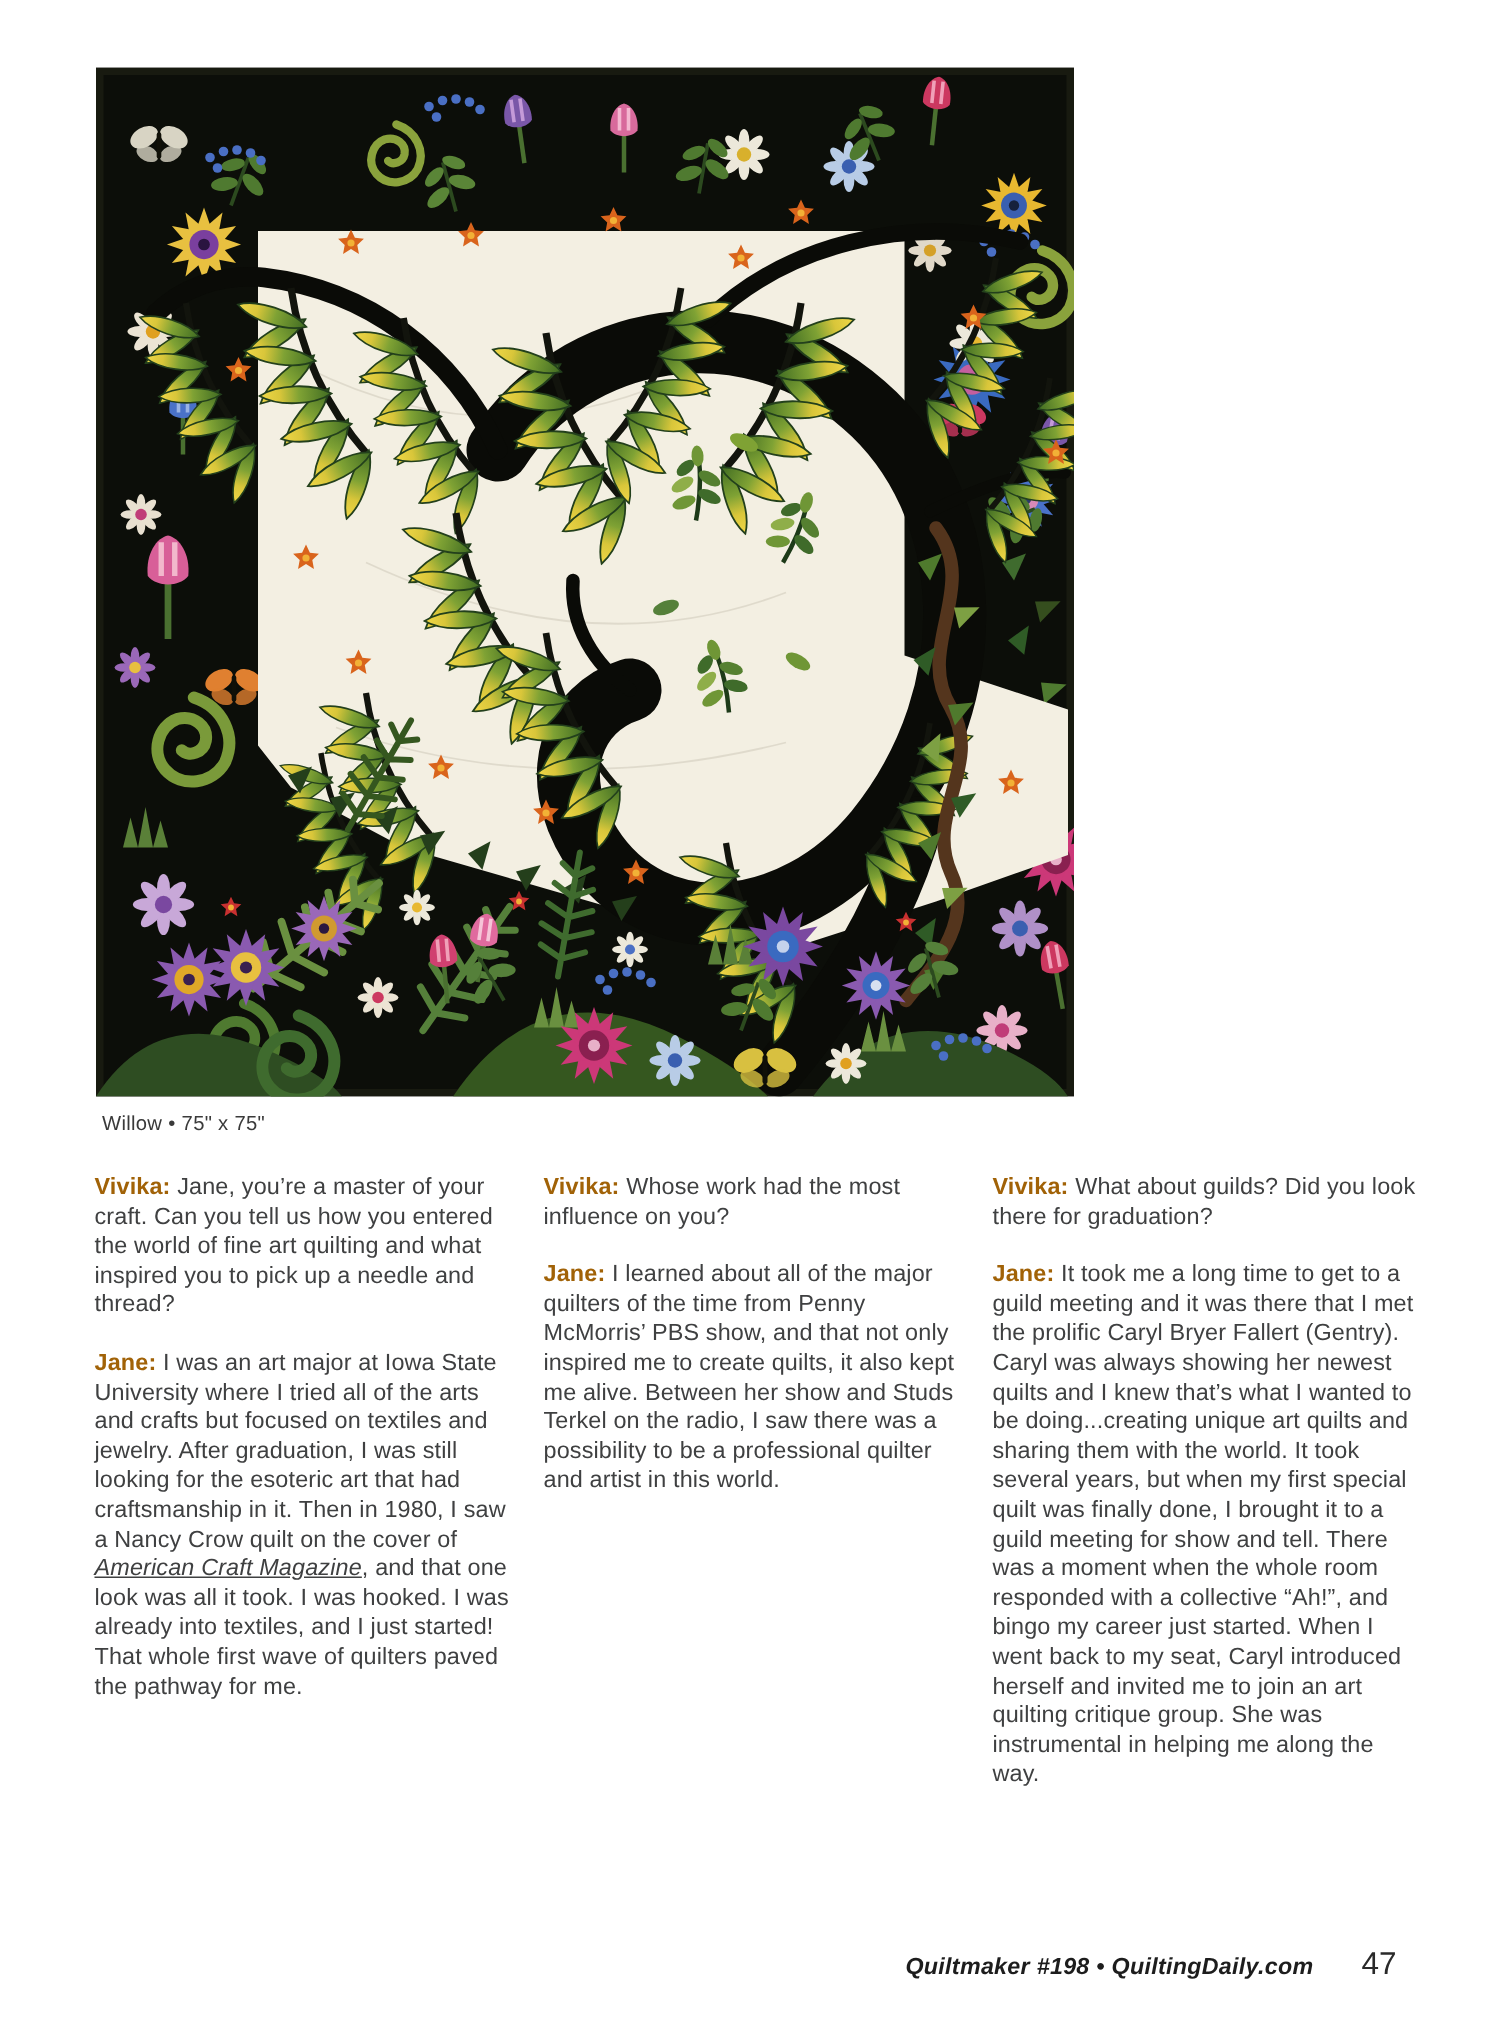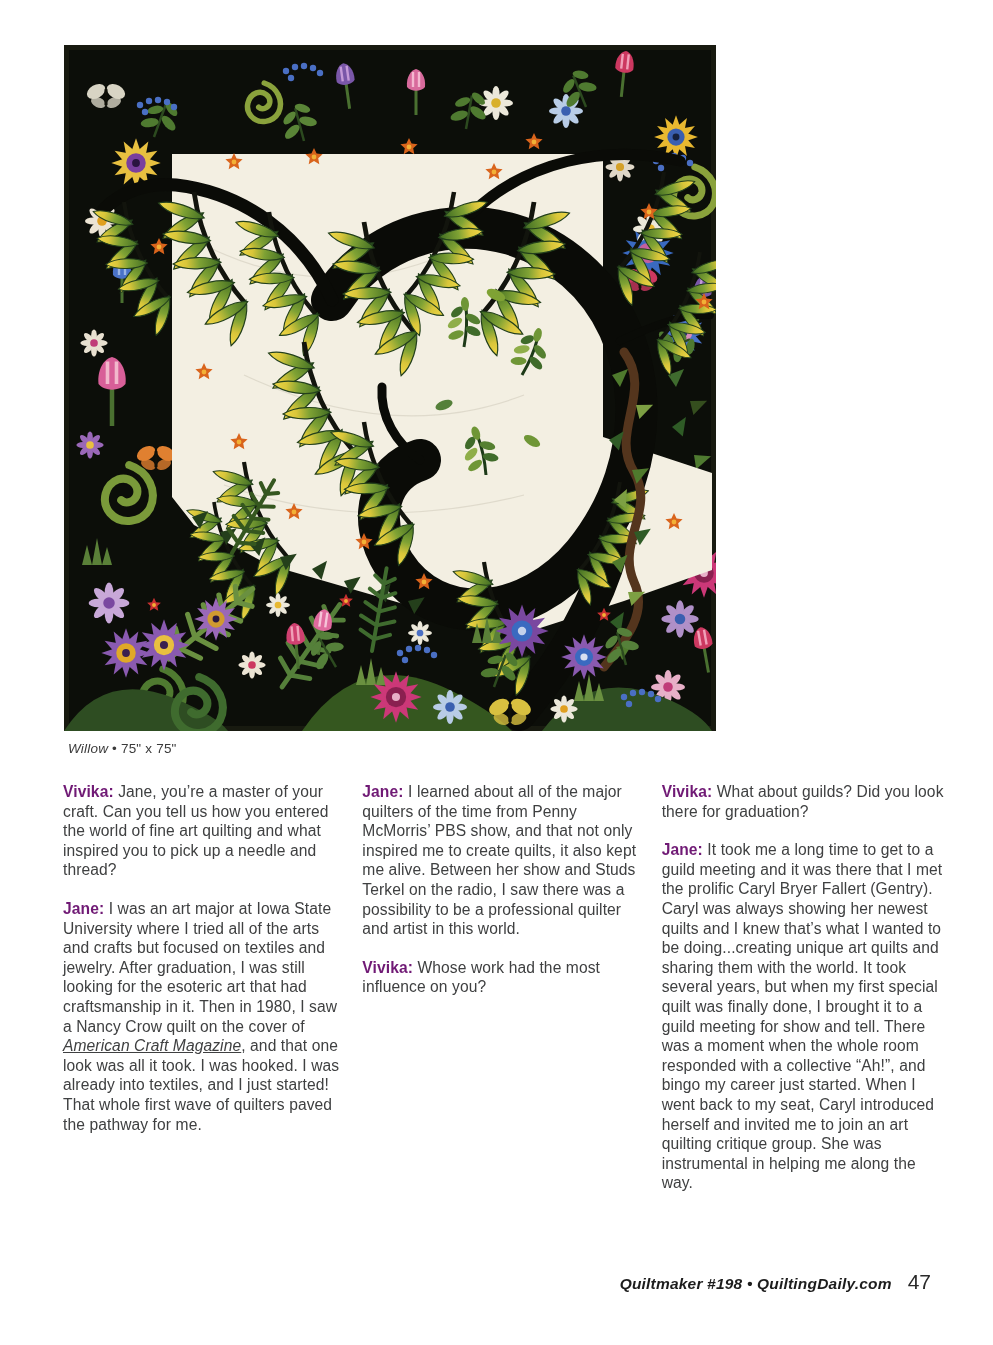--- a/index.html
+++ b/index.html
@@ -1,27 +1,27 @@
 <!DOCTYPE html>
 <html><head>
 <meta charset="utf-8">
 <style>
   html,body{margin:0;padding:0;background:#ffffff;}
   body{width:993px;height:1345px;position:relative;font-family:"Liberation Sans",sans-serif;overflow:hidden;}
   .quilt{position:absolute;left:64px;top:45px;width:652px;height:686px;}
   .quilt svg{display:block;width:100%;height:100%;}
   .caption{position:absolute;left:68px;top:741px;font-size:13.5px;color:#3a3a3a;letter-spacing:.2px;}
-  .caption .cap-title{font-style:italic;}
+  .caption .cap-title{}
   .cols{position:absolute;left:63px;top:782px;width:883px;display:grid;grid-template-columns:repeat(3,1fr);column-gap:15px;}
   .para{margin:0 0 19px 0;font-size:15.6px;line-height:19.6px;color:#3f4041;letter-spacing:.1px;}
-  .speaker{color:#701a75;font-weight:bold;text-align:center;}
+  .speaker{color:#a16207;font-weight:bold;text-align:center;}
   .para em{font-style:italic;text-decoration:underline;}
-  .page-footer{position:absolute;right:62px;top:1270px;display:flex;align-items:baseline;gap:16px;}
+  .page-footer{position:absolute;right:62px;top:1298px;display:flex;align-items:baseline;gap:16px;}
   .credit{font-style:italic;font-weight:bold;font-size:15.5px;color:#1d1d1d;letter-spacing:.2px;}
-  .pagenum{font-size:21px;color:#2a2a2a;}
+  .pagenum{font-size:21px;color:#2a2a2a;margin-left:16px;}
 </style>
 </head>
 <body>
 
 <div class="quilt">
 <svg viewBox="0 0 652 686" xmlns="http://www.w3.org/2000/svg">
   <defs>
     <linearGradient id="lg" x1="0" y1="0" x2="0" y2="1">
       <stop offset="0" stop-color="#3f6b22"></stop>
           <stop offset="0.45" stop-color="#7fa234"></stop>
@@ -307,22 +307,22 @@
   <span> <span>•</span> </span>
   <span>75" x 75"</span>
 </div>
 
 <div class="cols">
   <div class="col">
       <p class="para"><span class="speaker">Vivika:</span> <span>Jane, you’re a master of your craft. Can you tell us how you entered the world of fine art quilting and what inspired you to pick up a needle and thread?</span></p>
       <p class="para"><span class="speaker">Jane:</span> <span>I was an art major at Iowa State University where I tried all of the arts and crafts but focused on textiles and jewelry. After graduation, I was still looking for the esoteric art that had craftsmanship in it. Then in 1980, I saw a Nancy Crow quilt on the cover of </span><em>American Craft Magazine</em><span>, and that one look was all it took. I was hooked. I was already into textiles, and I just started! That whole first wave of quilters paved the pathway for me.</span></p>
     </div>
   <div class="col">
+      <p class="para"><span class="speaker">Vivika:</span> <span>Whose work had the most influence on you?</span></p>
       <p class="para"><span class="speaker">Jane:</span> <span>I learned about all of the major quilters of the time from Penny McMorris’ PBS show, and that not only inspired me to create quilts, it also kept me alive. Between her show and Studs Terkel on the radio, I saw there was a possibility to be a professional quilter and artist in this world.</span></p>
-      <p class="para"><span class="speaker">Vivika:</span> <span>Whose work had the most influence on you?</span></p>
     </div>
   <div class="col">
       <p class="para"><span class="speaker">Vivika:</span> <span>What about guilds? Did you look there for graduation?</span></p>
       <p class="para"><span class="speaker">Jane:</span> <span>It took me a long time to get to a guild meeting and it was there that I met the prolific Caryl Bryer Fallert (Gentry). Caryl was always showing her newest quilts and I knew that’s what I wanted to be doing...creating unique art quilts and sharing them with the world. It took several years, but when my first special quilt was finally done, I brought it to a guild meeting for show and tell. There was a moment when the whole room responded with a collective “Ah!”, and bingo my career just started. When I went back to my seat, Caryl introduced herself and invited me to join an art quilting critique group. She was instrumental in helping me along the way.</span></p>
     </div>
 </div>
 
 <div class="page-footer">
   <span class="credit">Quiltmaker #198 • QuiltingDaily.com</span>
   <span class="pagenum">47</span>

